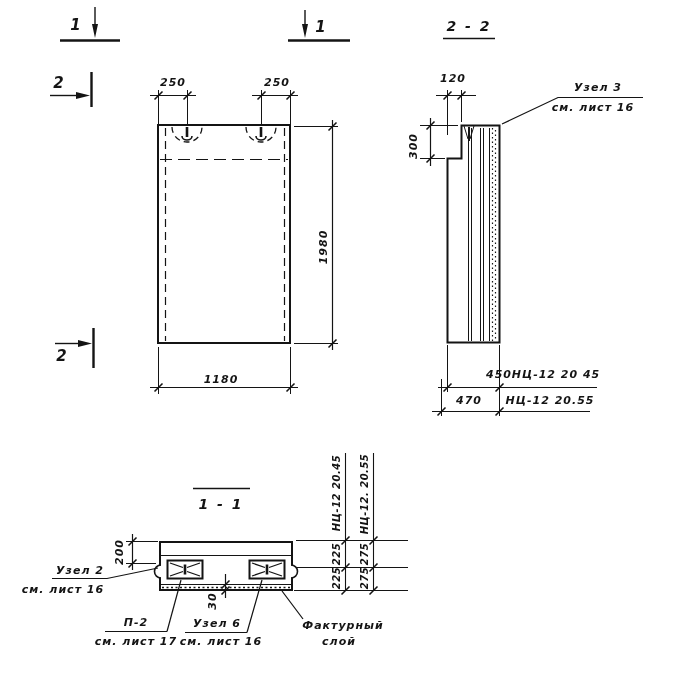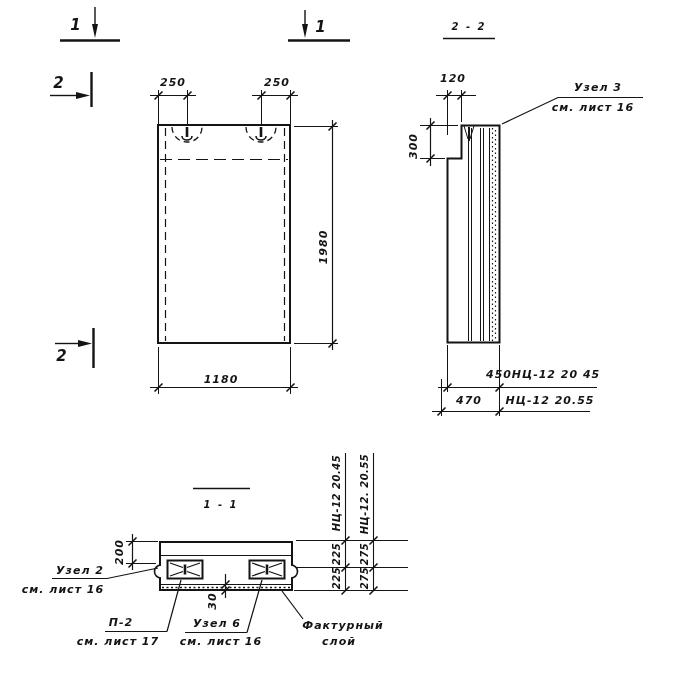--- a/index.html
+++ b/index.html
@@ -3,21 +3,21 @@
 <meta charset="utf-8">
 <style>
   html,body{margin:0;padding:0;background:#ffffff;}
   .sheet{position:relative;width:700px;height:700px;background:#fff;overflow:hidden;
          font-family:"DejaVu Sans",sans-serif;color:#141414;}
   svg{position:absolute;left:0;top:0;}
   .lbl{position:absolute;transform:translate(-50%,-50%);font-style:italic;font-weight:bold;
        font-size:11px;letter-spacing:1px;white-space:nowrap;color:#141414;}
   .rot{transform:translate(-50%,-50%) rotate(-90deg);}
   .big{font-size:15px;}
-  .ttl{font-size:10px;letter-spacing:2px;}
+  .ttl{font-size:14px;letter-spacing:2px;}
   .sm{font-size:10px;letter-spacing:0.5px;}
 </style>
 </head>
 <body>
 
 <div class="sheet">
 
 <svg width="700" height="700" viewBox="0 0 700 700">
   <g stroke="#141414" fill="none">
 
@@ -222,22 +222,22 @@
 <div class="lbl" style="left:467px;top:374px;margin-left:32px;">450</div>
 <div class="lbl" style="left:556px;top:374px;">НЦ-12 20 45</div>
 <div class="lbl" style="left:469px;top:400px;">470</div>
 <div class="lbl" style="left:550px;top:400px;">НЦ-12 20.55</div>
 
 <div class="lbl ttl" style="left:221px;top:504px;">1 - 1</div>
 <div class="lbl rot" style="left:119px;top:552px;">200</div>
 <div class="lbl rot" style="left:212px;top:601px;">30</div>
 <div class="lbl" style="left:80px;top:570px;">Узел 2</div>
 <div class="lbl" style="left:63px;top:589px;">см. лист 16</div>
-<div class="lbl" style="left:121px;top:622px;">П-2</div>
-<div class="lbl" style="left:118px;top:641px;">см. лист 17</div>
+<div class="lbl" style="left:136px;top:622px;">П-2</div>
+<div class="lbl" style="left:136px;top:641px;">см. лист 17</div>
 <div class="lbl" style="left:217px;top:623px;">Узел 6</div>
 <div class="lbl" style="left:221px;top:641px;">см. лист 16</div>
 <div class="lbl" style="left:343px;top:625px;">Фактурный</div>
 <div class="lbl" style="left:339px;top:641px;">слой</div>
 
 <div class="lbl rot sm" style="left:336px;top:493px;">НЦ-12 20.45</div>
 <div class="lbl rot sm" style="left:364px;top:494px;">НЦ-12. 20.55</div>
 <div class="lbl rot sm" style="left:336px;top:554px;">225</div>
 <div class="lbl rot sm" style="left:364px;top:554px;">275</div>
 <div class="lbl rot sm" style="left:336px;top:578px;">225</div>

